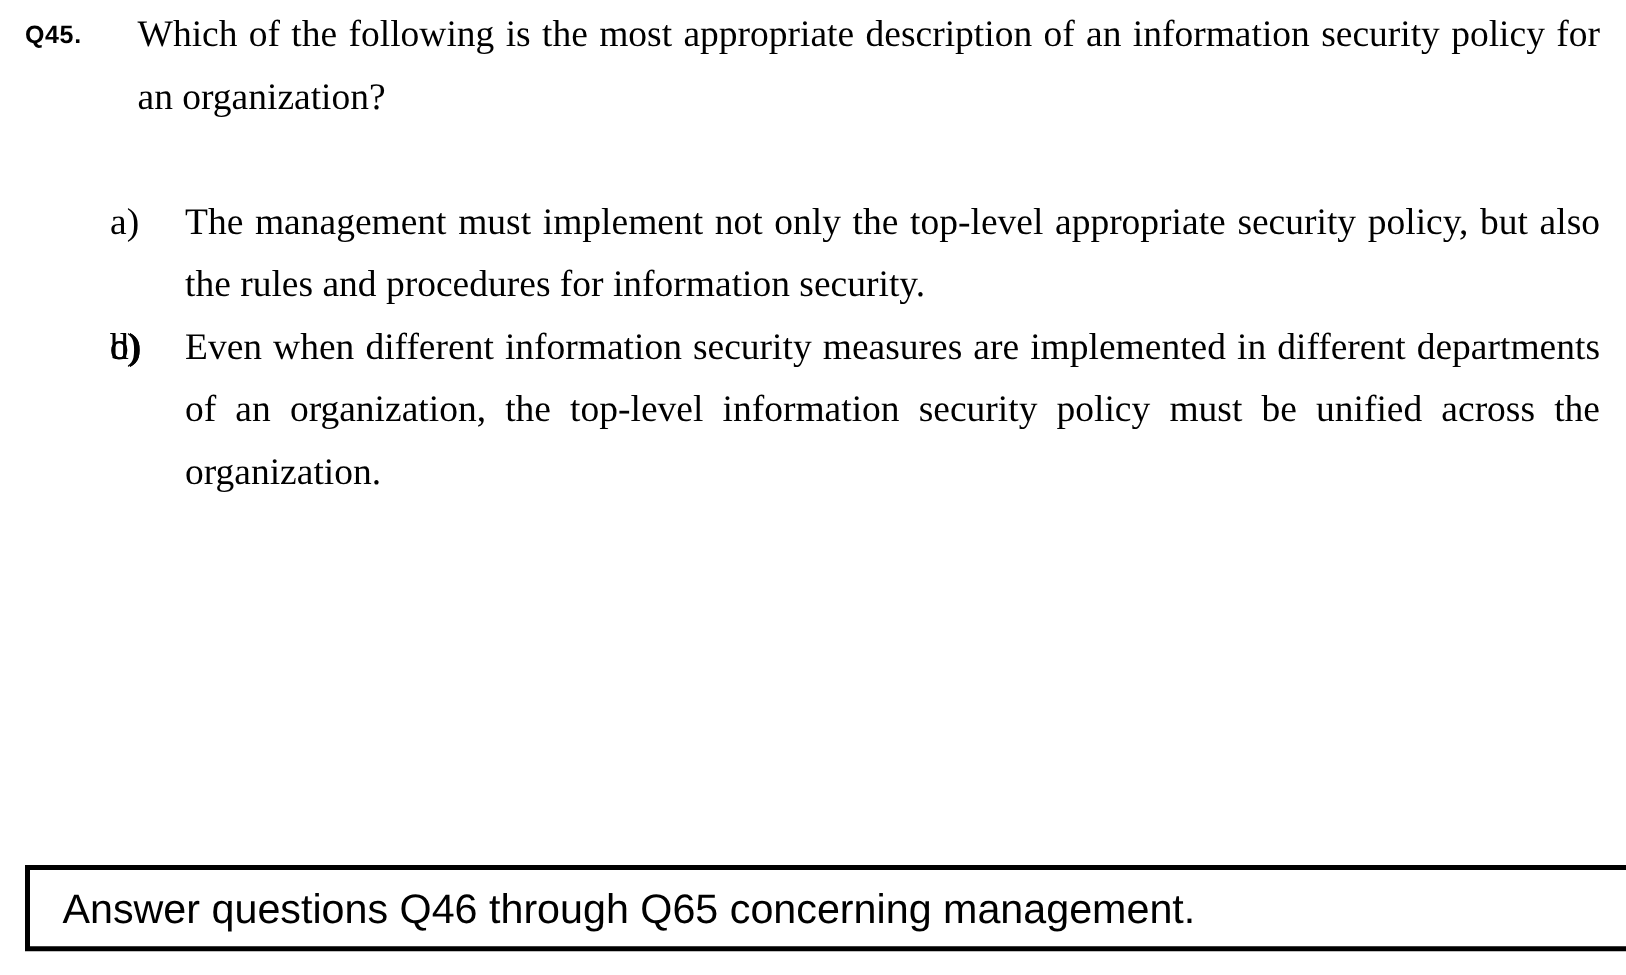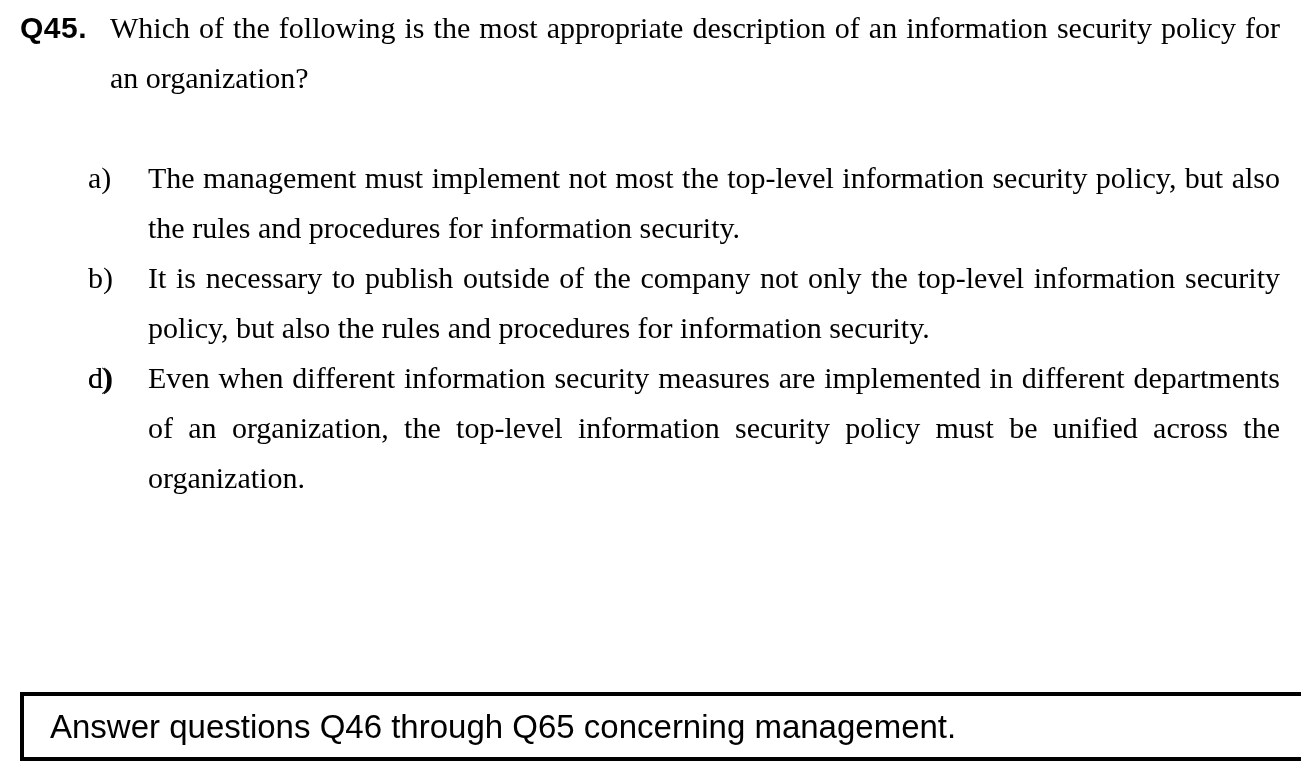--- a/index.html
+++ b/index.html
@@ -27,21 +27,21 @@
       font-size: 30px;
       line-height: 50px;
       text-align: justify;
     }
     .qnum {
       position: absolute;
       left: 20px;
       top: 3px;
       font-family: "Liberation Sans", sans-serif;
       font-weight: bold;
-      font-size: 30px;
+      font-size: 20px;
       line-height: 50px;
       letter-spacing: 0.5px;
     }
     
     .options {
       margin-top: 50px;
     }
     .option {
       position: relative;
       padding: 0 21px 0 148px;
@@ -80,26 +80,25 @@
 
   <div class="question">
     <span class="qnum">Q45.</span>
     <span>Which of the following is the most appropriate description of an information security policy for an organization?</span>
   </div>
 
   <div class="options">
 
     <div class="option">
       <span class="opt-letter">a)</span>
-      <span>The management must implement not most the top-level information security policy, but also the rules and procedures for information security.</span>
+      <span>The management must implement not only the top-level appropriate security policy, but also the rules and procedures for information security.</span>
     </div>
 
     <div class="option">
       <span class="opt-letter">b)</span>
-      <span>It is necessary to publish outside of the company not only the top-level information security policy, but also the rules and procedures for information security.</span>
     </div>
 
     <div class="option">
       <span class="opt-letter">c)</span>
     </div>
 
     <div class="option">
       <span class="opt-letter">d)</span>
       <span>Even when different information security measures are implemented in different departments of an organization, the top-level information security policy must be unified across the organization.</span>
     </div>

